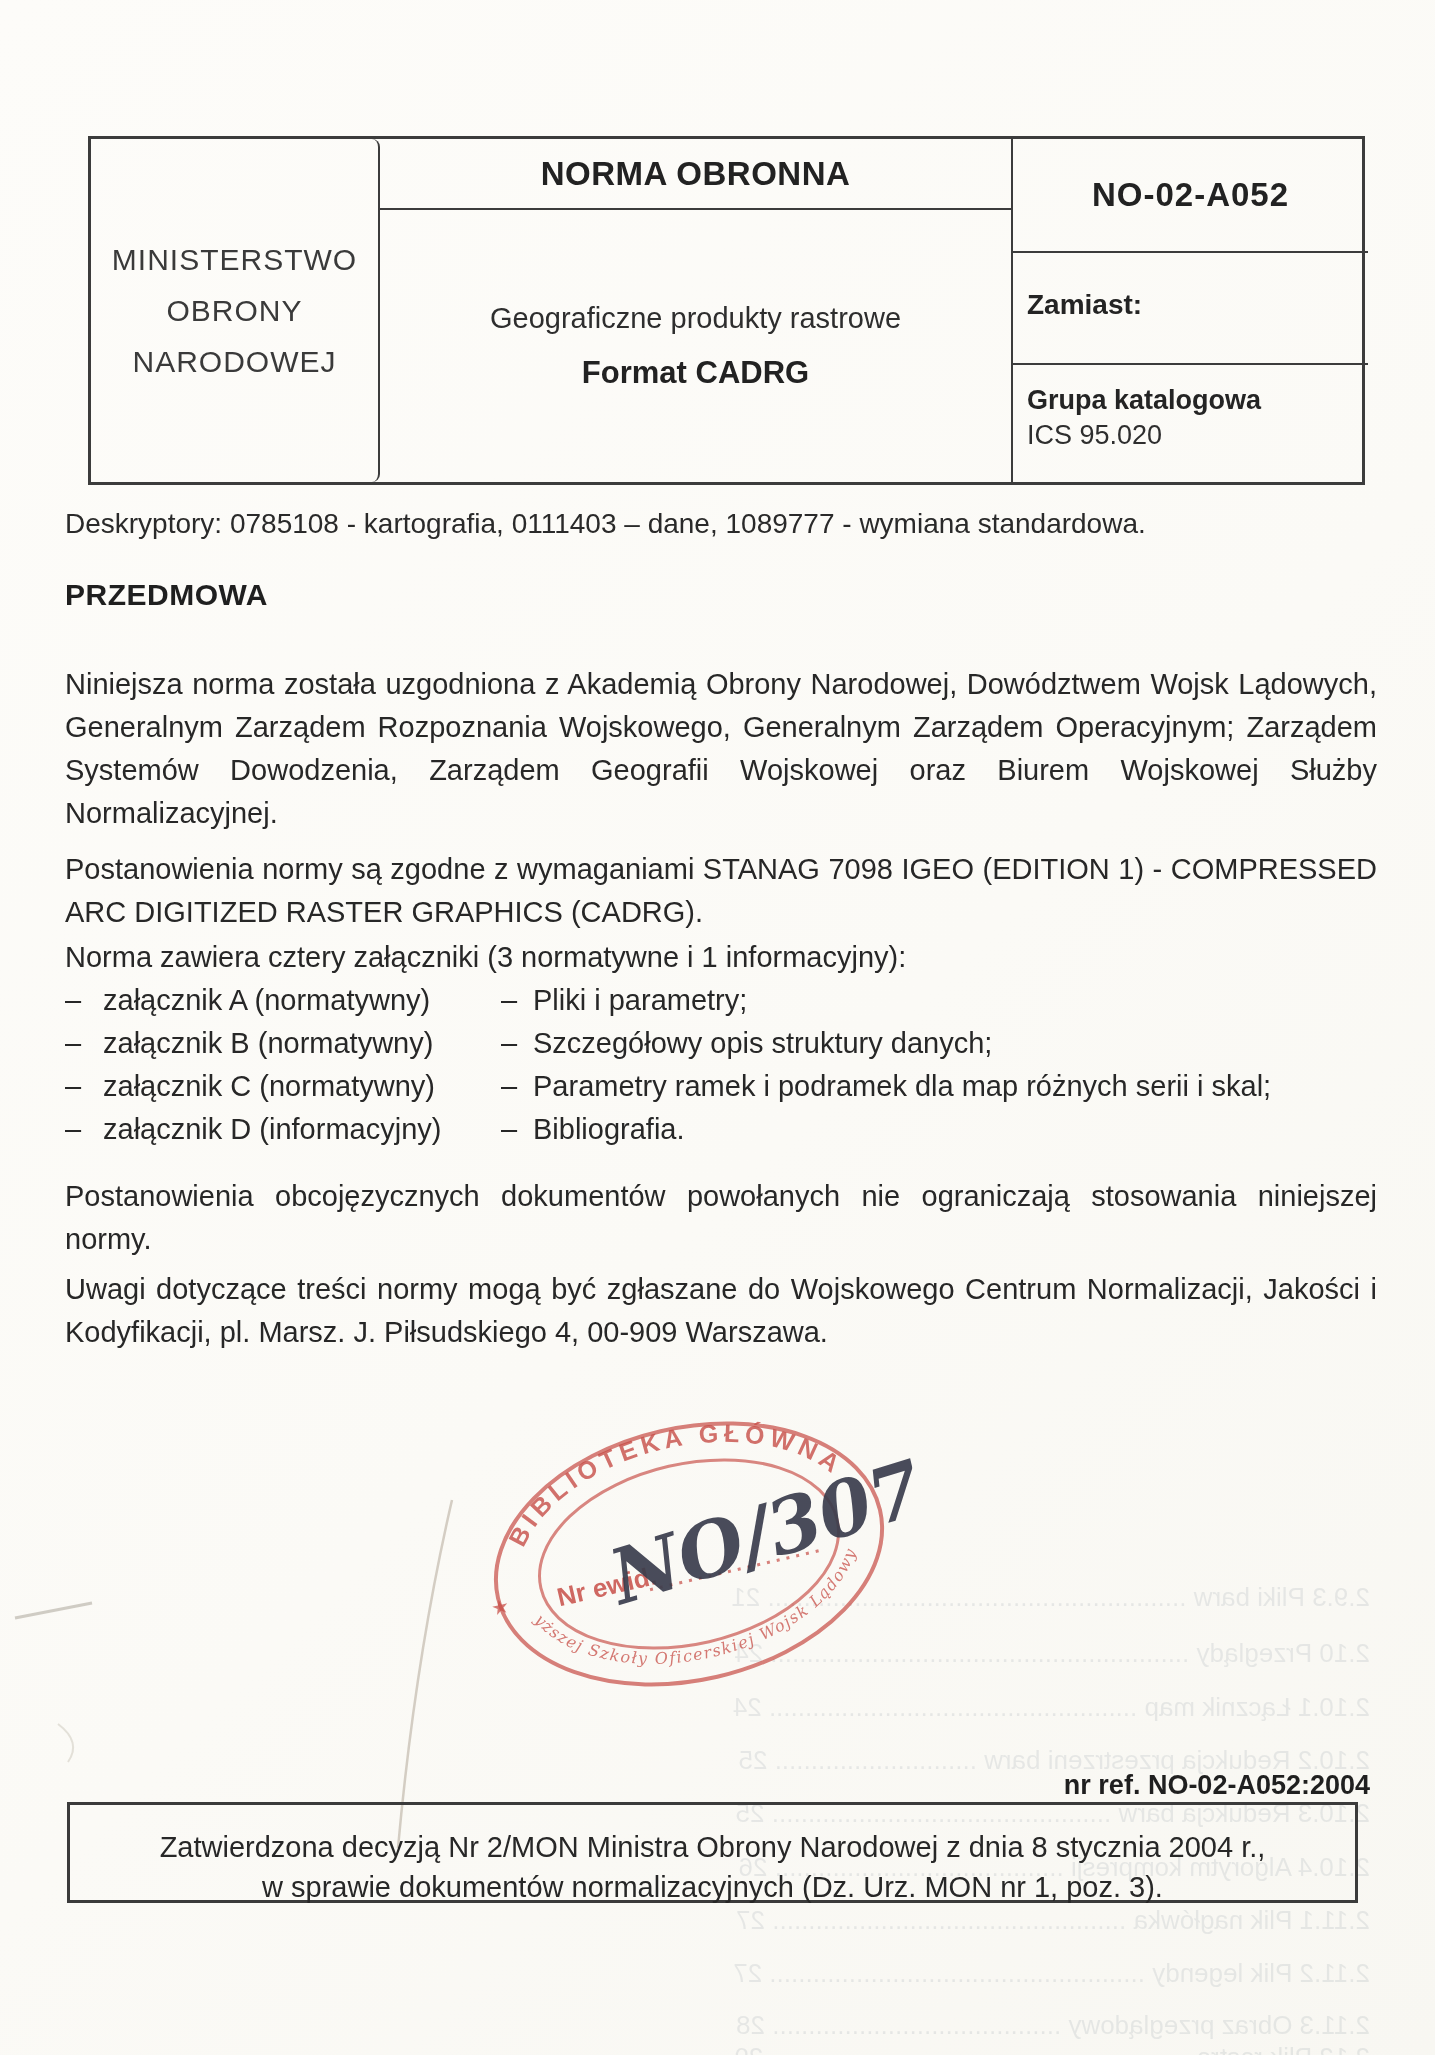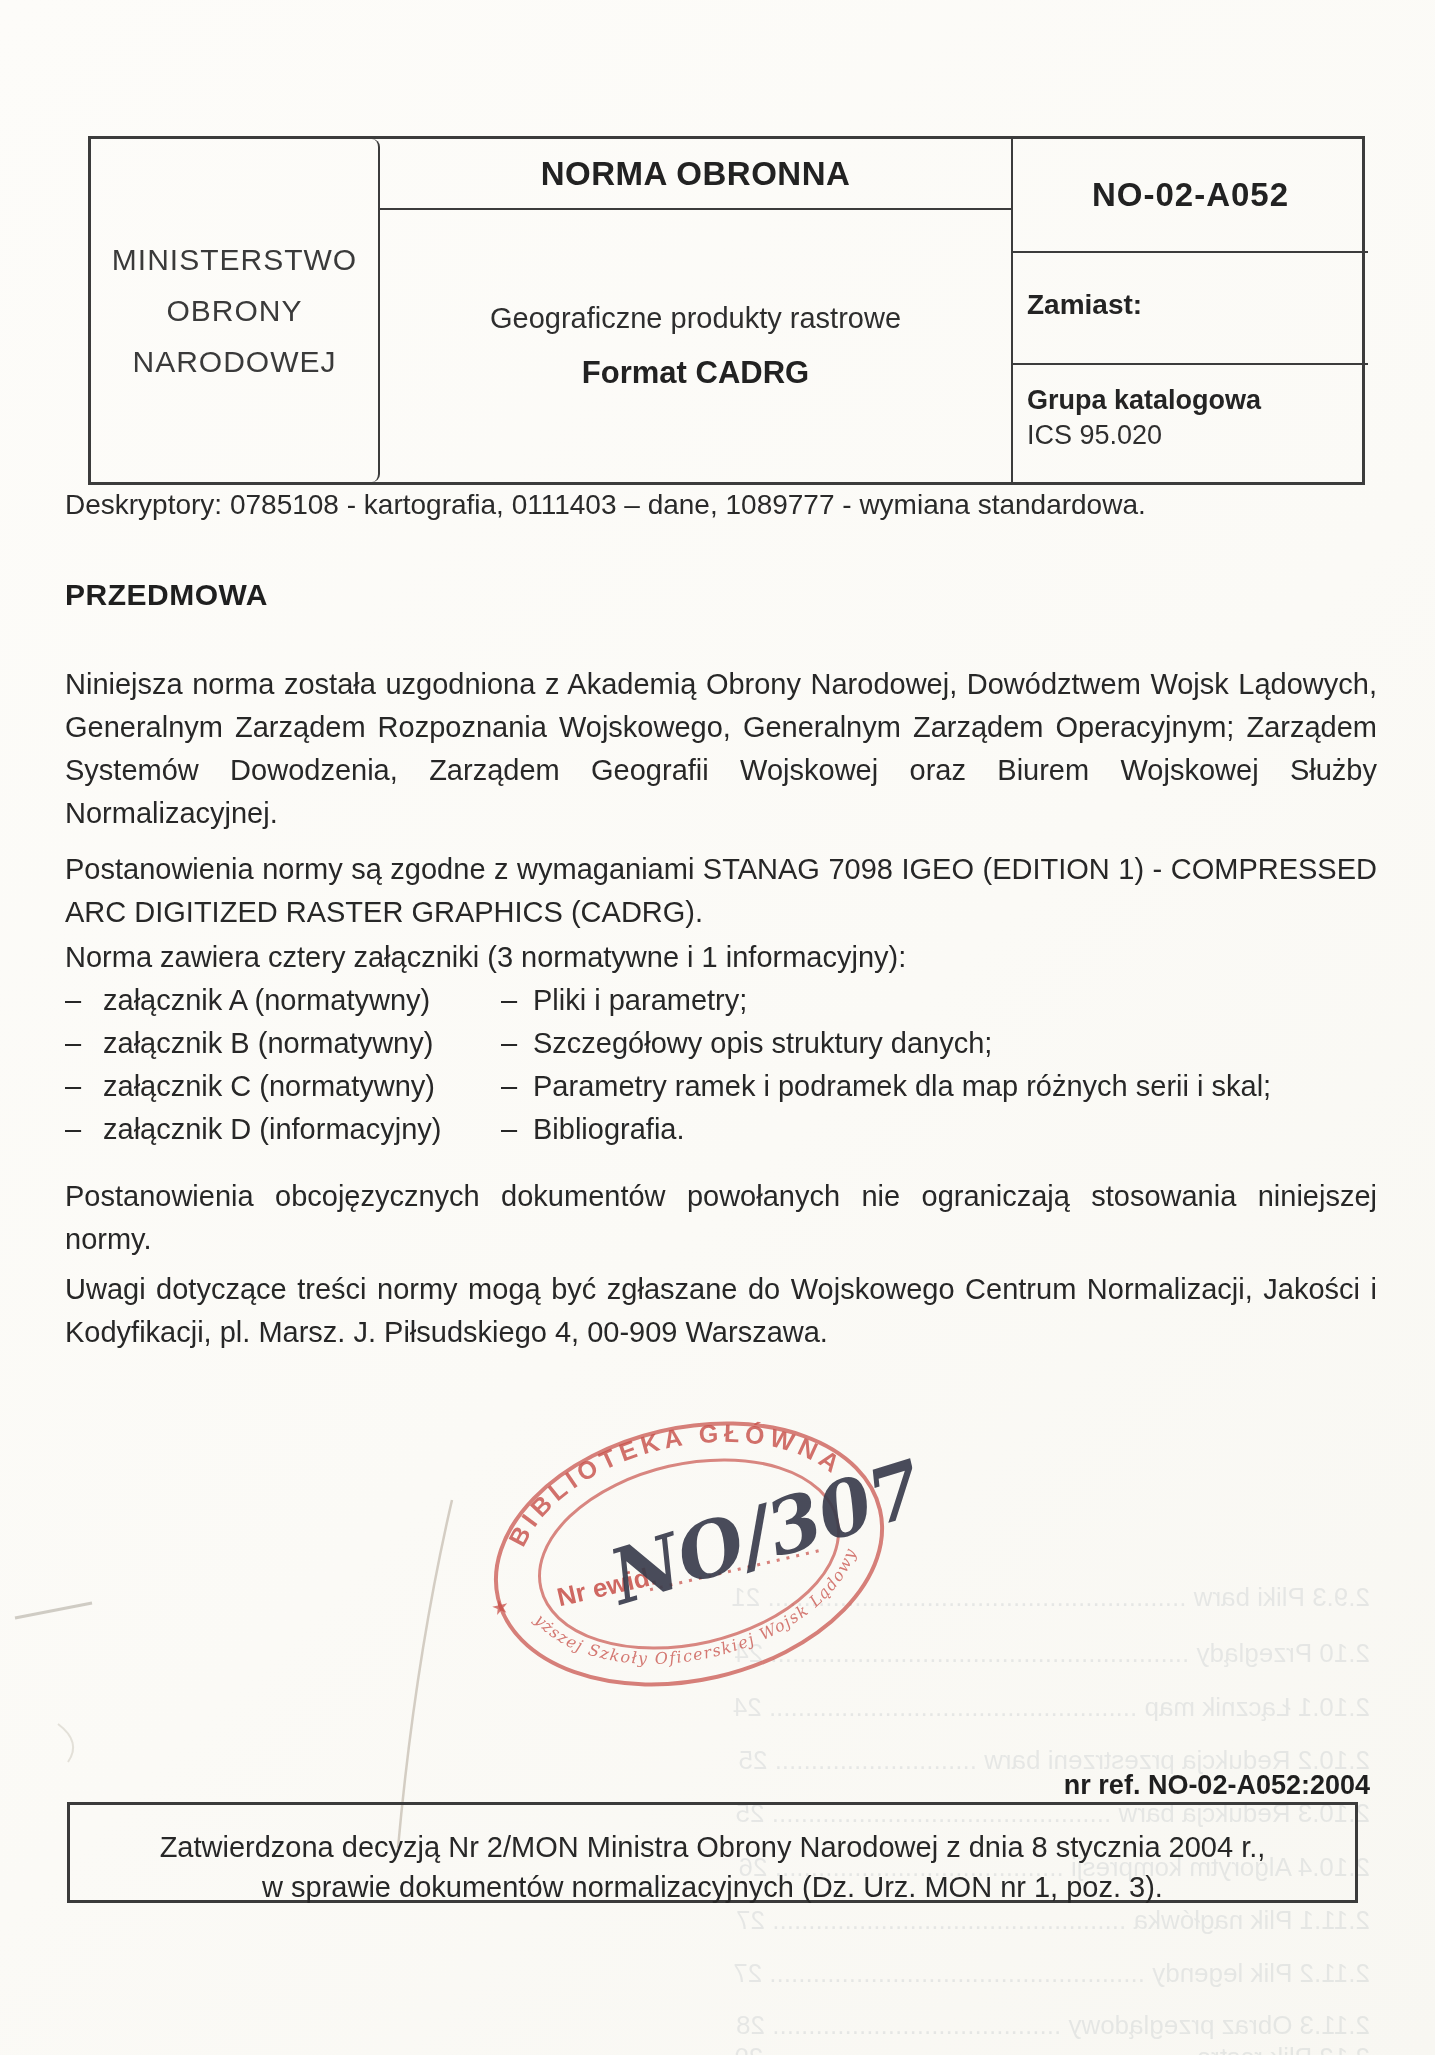--- a/index.html
+++ b/index.html
@@ -45,21 +45,21 @@
     font-weight:bold;font-size:33px;letter-spacing:1px;color:#222;
   }
   .h-r2{
     height:112px;border-bottom:2px solid #3c3c3c;box-sizing:border-box;
     padding:36px 0 0 14px;font-weight:bold;font-size:28px;color:#242424;
   }
   .h-r3{flex:1;padding:20px 0 0 14px;}
   .h-g1{font-weight:bold;font-size:27px;color:#242424;}
   .h-g2{font-size:27px;color:#2e2e2e;margin-top:4px;}
   
-  .descriptors{position:absolute;left:65px;top:489px;width:1312px;font-size:28px;color:#2a2a2a;}
+  .descriptors{position:absolute;left:65px;top:508px;width:1312px;font-size:28px;color:#2a2a2a;}
   .h-przedmowa{
     position:absolute;left:65px;top:578px;width:1312px;
     font-weight:bold;font-size:30px;letter-spacing:.5px;color:#1f1f1f;
   }
   .body{
     position:absolute;left:65px;width:1312px;margin:0;
     font-size:29px;line-height:43px;text-align:justify;color:#272727;
   }
   .p1{top:663px;}
   .p2{top:848px;}

